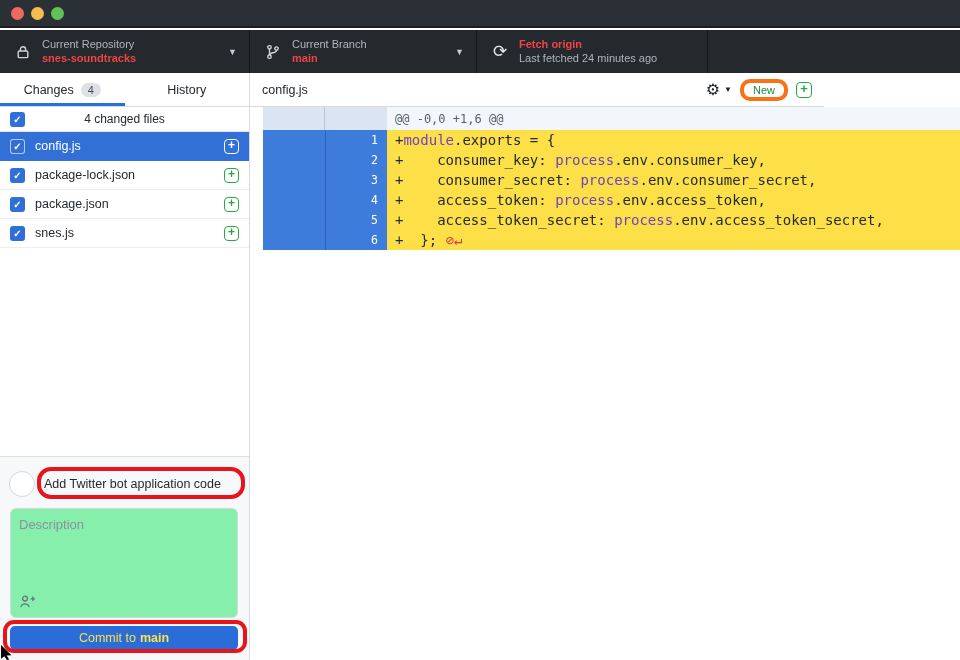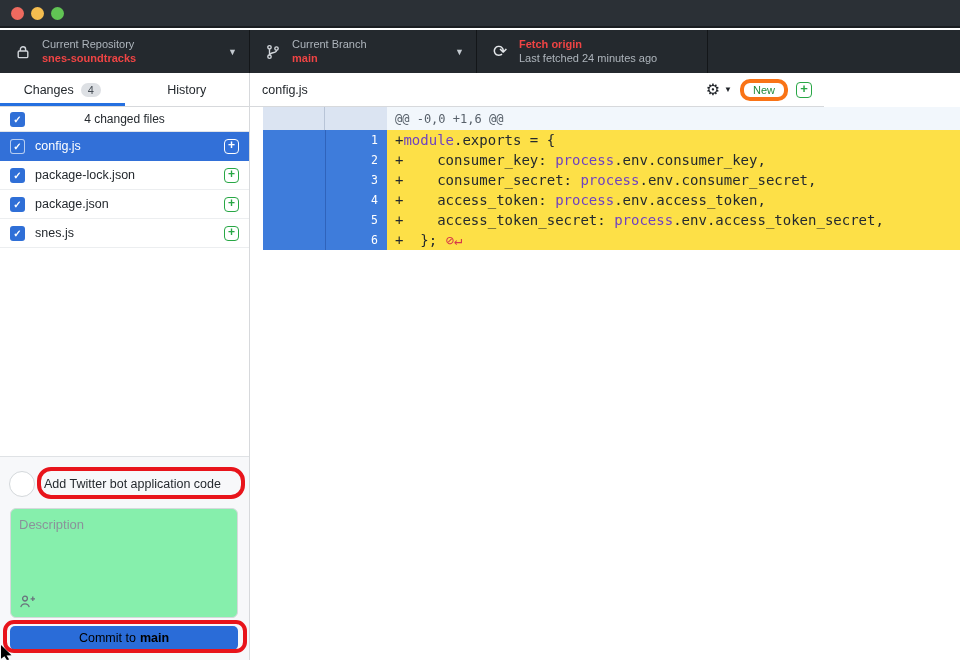--- a/index.html
+++ b/index.html
@@ -52,21 +52,21 @@
   .file-row.selected .checkbox { border:1px solid rgba(255,255,255,.65); }
 
   
   .commit-box { position:absolute; left:0; bottom:0; width:249px; height:204px; background:#f7f8fa; border-top:1px solid #dfe2e5; }
   .avatar { position:absolute; left:9px; top:14px; width:26px; height:26px; border-radius:50%; background:#fff; border:1px solid #d4d8db; }
   .summary-input { position:absolute; left:44px; top:15px; width:194px; height:24px; border:none; background:transparent; font-family:"Liberation Sans",sans-serif; font-size:12.5px; color:#24292e; outline:none; }
   .desc-box { position:absolute; left:10px; top:51px; width:228px; height:110px; background:#86efac; border:1px solid #d6d9dc; border-radius:6px; }
   .desc-textarea { position:absolute; left:4px; top:4px; width:218px; height:78px; border:none; resize:none; outline:none; font-family:"Liberation Sans",sans-serif; font-size:13px; color:#24292e; padding:4px; background:transparent; }
   .desc-textarea::placeholder { color:#8b929a; }
   .coauthor-btn { position:absolute; left:8px; bottom:7px; width:20px; height:16px; color:#6a737d; }
-  .commit-btn { position:absolute; left:10px; top:169px; width:228px; height:24px; background:#2a6cd8; border:none; border-radius:5px; color:#000000; font-size:12.5px; font-family:"Liberation Sans",sans-serif; display:flex; align-items:center; justify-content:center; gap:4px; }
+  .commit-btn { position:absolute; left:10px; top:169px; width:228px; height:24px; background:#2a6cd8; border:none; border-radius:5px; color:#fde047; font-size:12.5px; font-family:"Liberation Sans",sans-serif; display:flex; align-items:center; justify-content:center; gap:4px; }
   .commit-btn b { font-weight:bold; }
 
   
   .diff-pane { position:absolute; left:251px; top:107px; width:709px; height:553px; background:#fff; font-family:"DejaVu Sans Mono","Liberation Mono",monospace;margin-left:12px; }
   .hunk-row { height:23px; display:flex; }
   .hunk-gut { width:124px; background:#dbe4f2; display:flex; flex:0 0 auto; }
   .hunk-gut .g1 { width:62px; border-right:1px solid rgba(27,49,94,.18); }
   .hunk-text { flex:1; background:#f2f7fc; font-size:12px; color:#57606a; display:flex; align-items:center; padding-left:8px; white-space:pre; }
   .code-row { height:20px; display:flex; }
   .gut { width:62px; background:#3e7cdb; flex:0 0 auto; }

